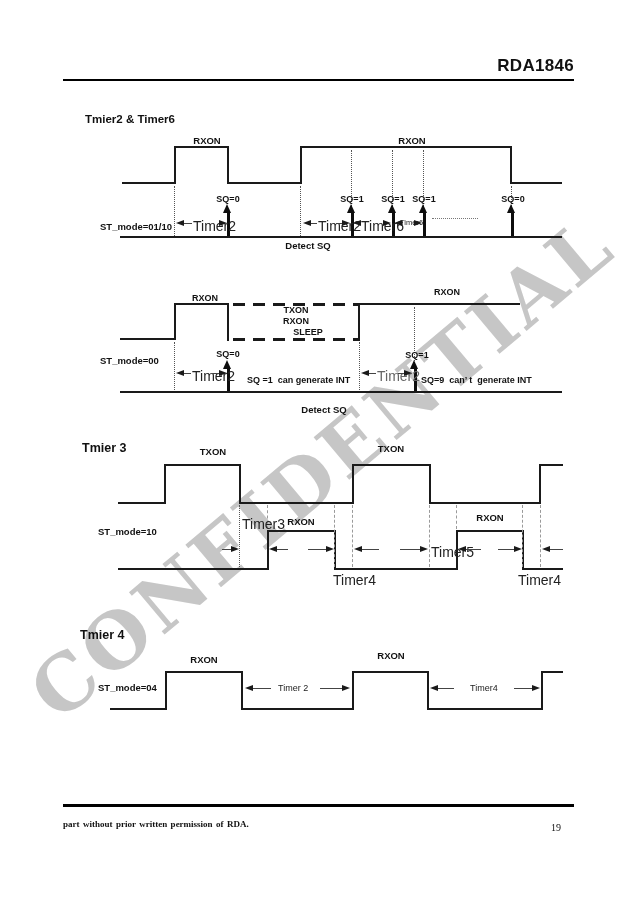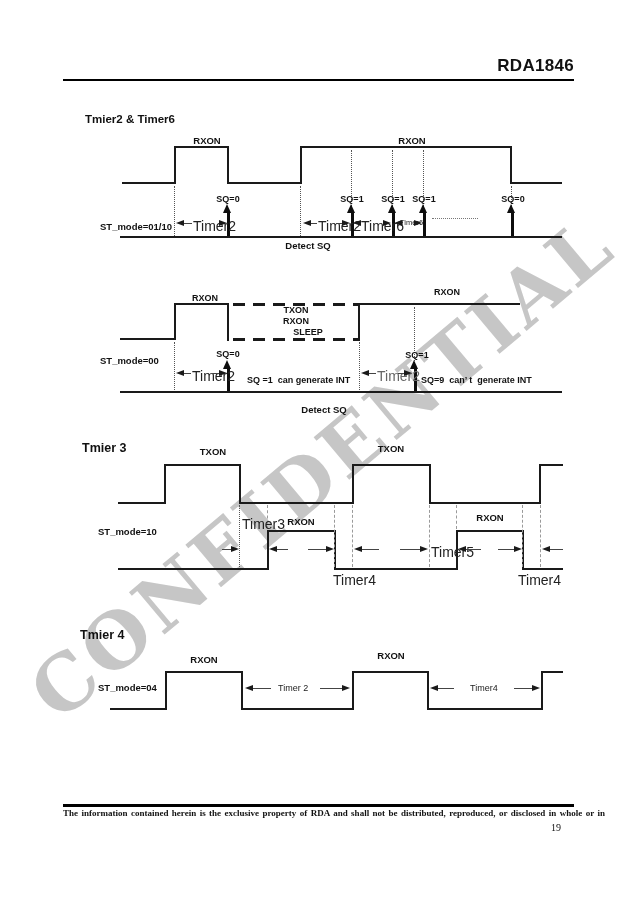--- a/index.html
+++ b/index.html
@@ -247,16 +247,16 @@
 
   <div class="ah l" style="left:430px;top:685px"></div>
   <div class="tln" style="left:438px;top:688px;width:16px"></div>
   <div class="tmr s9" style="left:470px;top:683px">Timer4</div>
   <div class="tln" style="left:514px;top:688px;width:18px"></div>
   <div class="ah r" style="left:532px;top:685px"></div>
 
   <div class="lbl" style="left:98px;top:682px">ST_mode=04</div>
 
   <div class="frule"></div>
-  <div class="ftxt" style="top:808px">The information contained herein is the exclusive property of RDA and shall not be distributed, reproduced, or disclosed in whole or in</div>
+  <div class="ftxt" style="top:819px">part without prior written permission of RDA.</div>
   <div class="fpage">19</div>
 
 </div>
 
 </body></html>

